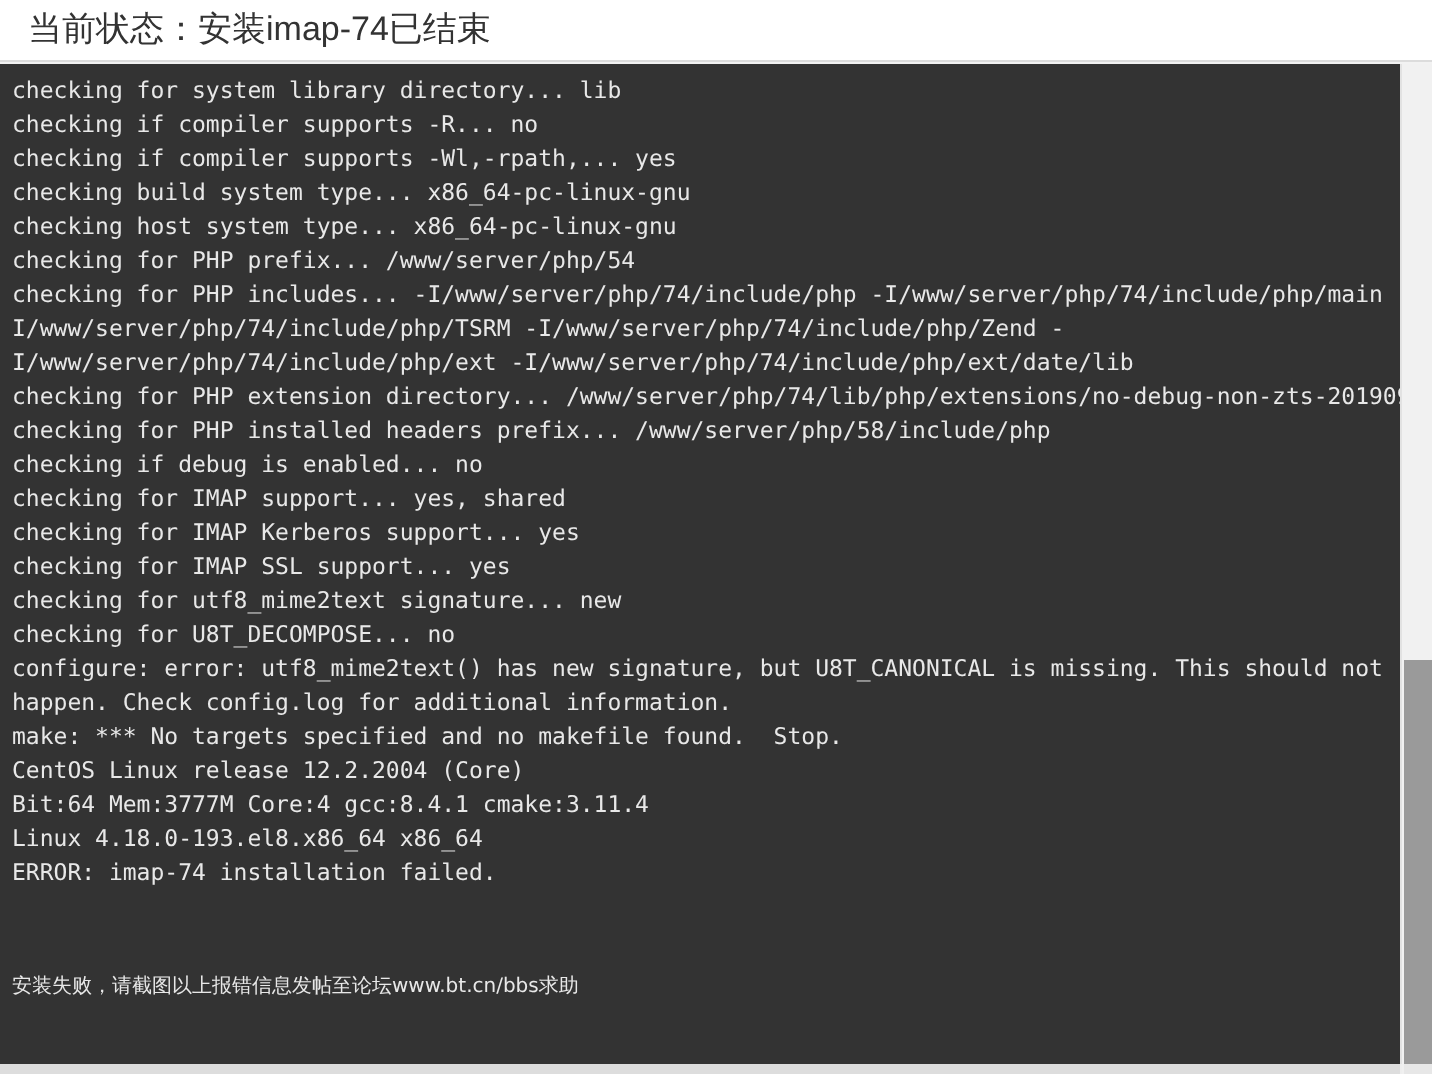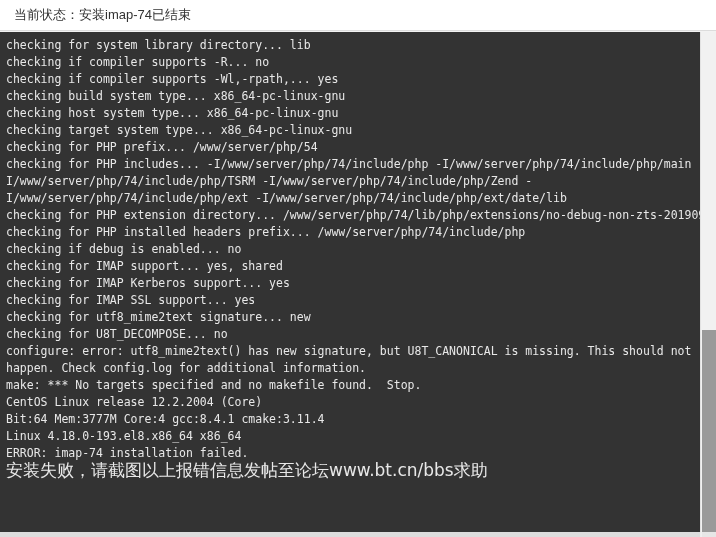--- a/index.html
+++ b/index.html
@@ -30,21 +30,21 @@
     width: 716px;
     height: 31px;
     background: #ffffff;
     border-bottom: 1px solid #dcdcdc;
     box-sizing: border-box;
   }
   .status-header .status-text {
     position: absolute;
     left: 14px;
     top: 6px;
-    font-size: 13px;
+    font-size: 17px;
     line-height: 18px;
     color: #333333;
     white-space: nowrap;
     font-family: "Liberation Sans", "DejaVu Sans", sans-serif;
   }
 
   
   .terminal {
     position: absolute;
     left: 0;
@@ -68,22 +68,23 @@
   .log-line {
     font-family: "DejaVu Sans Mono", "Liberation Mono", monospace;
     font-size: 11.5px;
     line-height: 17px;
     color: #e8e8e8;
     white-space: pre;
     letter-spacing: 0px;
   }
   .log-line.cn {
     font-family: "DejaVu Sans", "Liberation Sans", sans-serif;
-    font-size: 17px;
+    font-size: 10px;
     letter-spacing: 0px;
+    margin-top: 40px;
   }
 
   
   .scrollbar {
     position: absolute;
     right: 0;
     top: 32px;
     width: 16px;
     height: 505px;
     background: #f1f1f1;
@@ -128,27 +129,26 @@
     <div class="status-text">当前状态：安装imap-74已结束</div>
   </div>
 
   <div class="terminal">
     <div class="terminal-scrollport">
       <div class="log-line">checking for system library directory... lib</div>
       <div class="log-line">checking if compiler supports -R... no</div>
       <div class="log-line">checking if compiler supports -Wl,-rpath,... yes</div>
       <div class="log-line">checking build system type... x86_64-pc-linux-gnu</div>
       <div class="log-line">checking host system type... x86_64-pc-linux-gnu</div>
-      <div class="log-line">checking target system type... x86_64-pc-linux-gnu</div>
       <div class="log-line">checking for PHP prefix... /www/server/php/54</div>
       <div class="log-line">checking for PHP includes... -I/www/server/php/74/include/php -I/www/server/php/74/include/php/main -</div>
       <div class="log-line">I/www/server/php/74/include/php/TSRM -I/www/server/php/74/include/php/Zend -</div>
       <div class="log-line">I/www/server/php/74/include/php/ext -I/www/server/php/74/include/php/ext/date/lib</div>
       <div class="log-line">checking for PHP extension directory... /www/server/php/74/lib/php/extensions/no-debug-non-zts-20190902</div>
-      <div class="log-line">checking for PHP installed headers prefix... /www/server/php/74/include/php</div>
+      <div class="log-line">checking for PHP installed headers prefix... /www/server/php/58/include/php</div>
       <div class="log-line">checking if debug is enabled... no</div>
       <div class="log-line">checking for IMAP support... yes, shared</div>
       <div class="log-line">checking for IMAP Kerberos support... yes</div>
       <div class="log-line">checking for IMAP SSL support... yes</div>
       <div class="log-line">checking for utf8_mime2text signature... new</div>
       <div class="log-line">checking for U8T_DECOMPOSE... no</div>
       <div class="log-line">configure: error: utf8_mime2text() has new signature, but U8T_CANONICAL is missing. This should not</div>
       <div class="log-line">happen. Check config.log for additional information.</div>
       <div class="log-line">make: *** No targets specified and no makefile found.  Stop.</div>
       <div class="log-line">CentOS Linux release 12.2.2004 (Core)</div>

